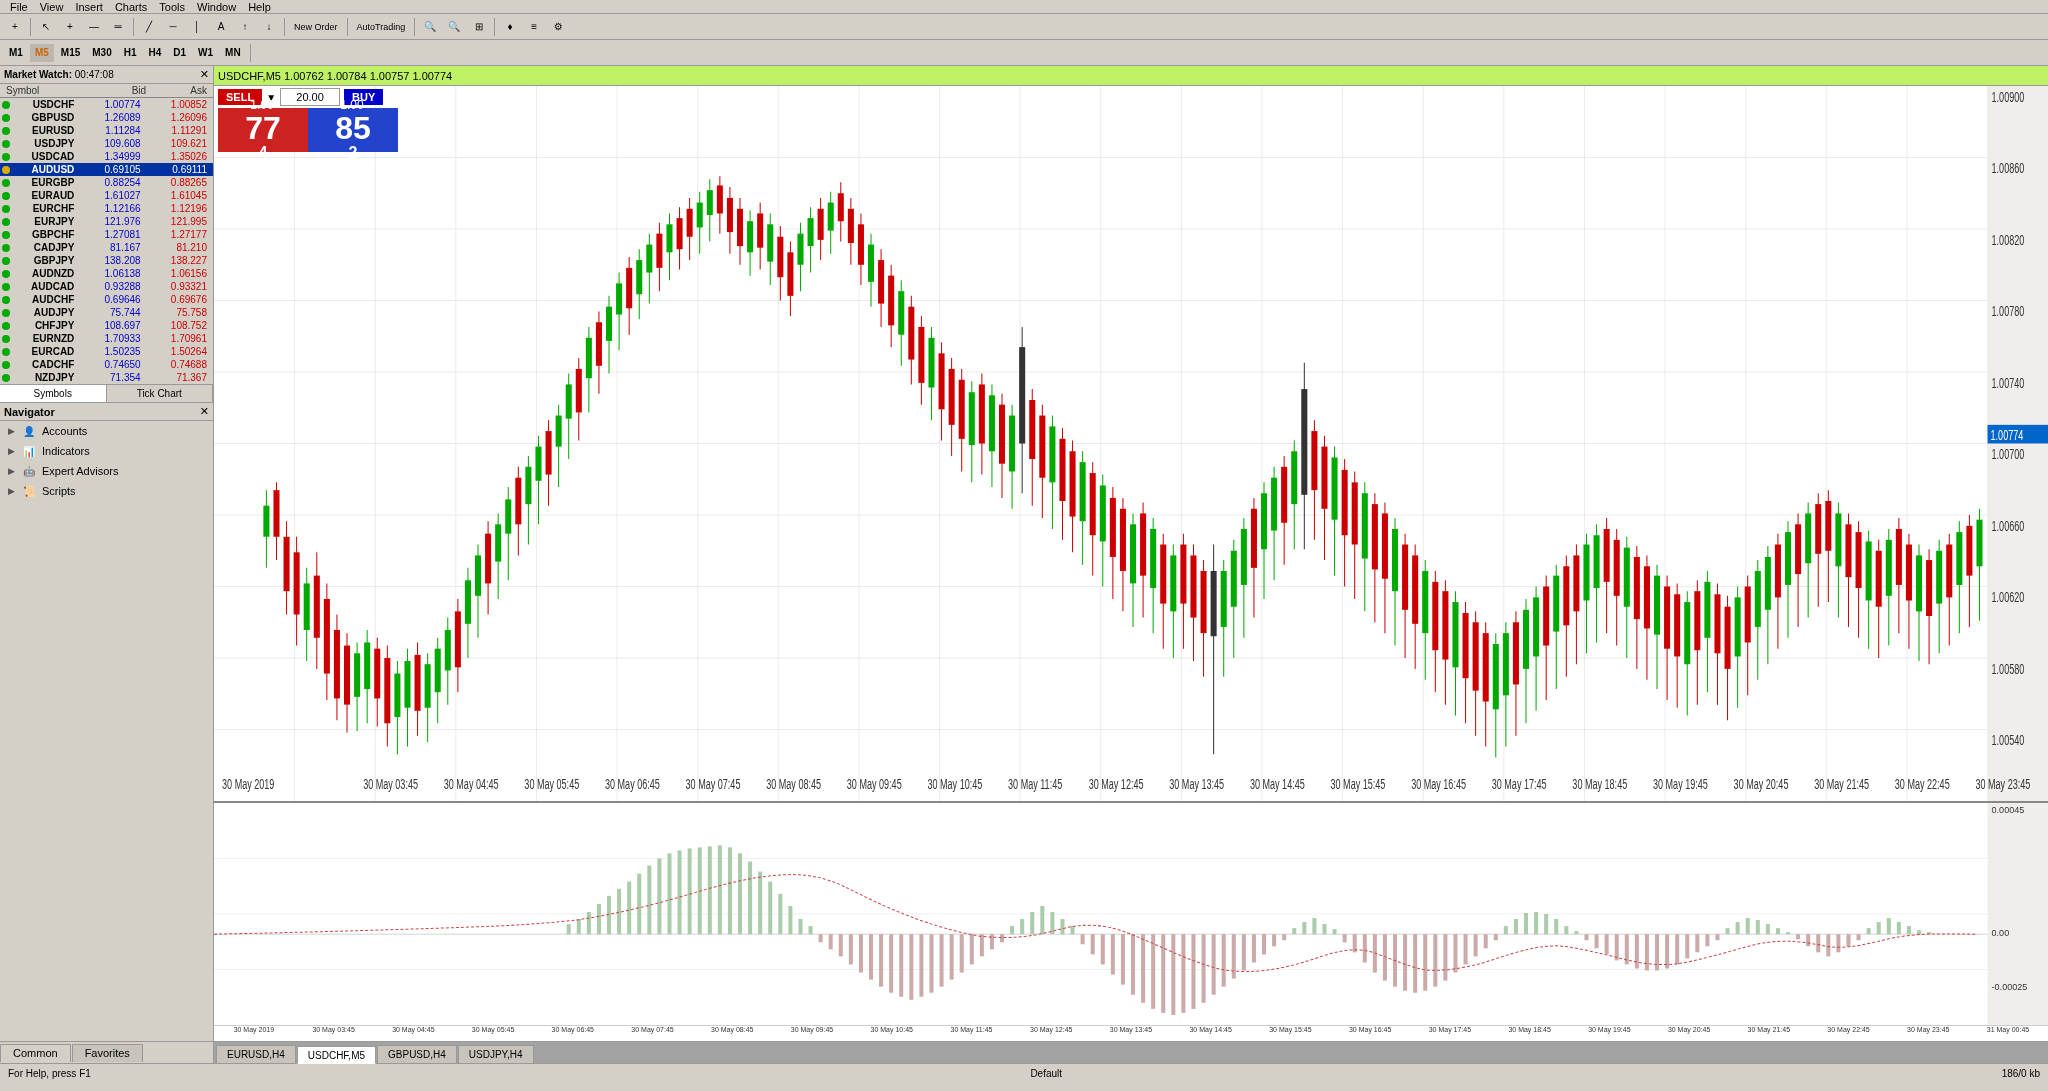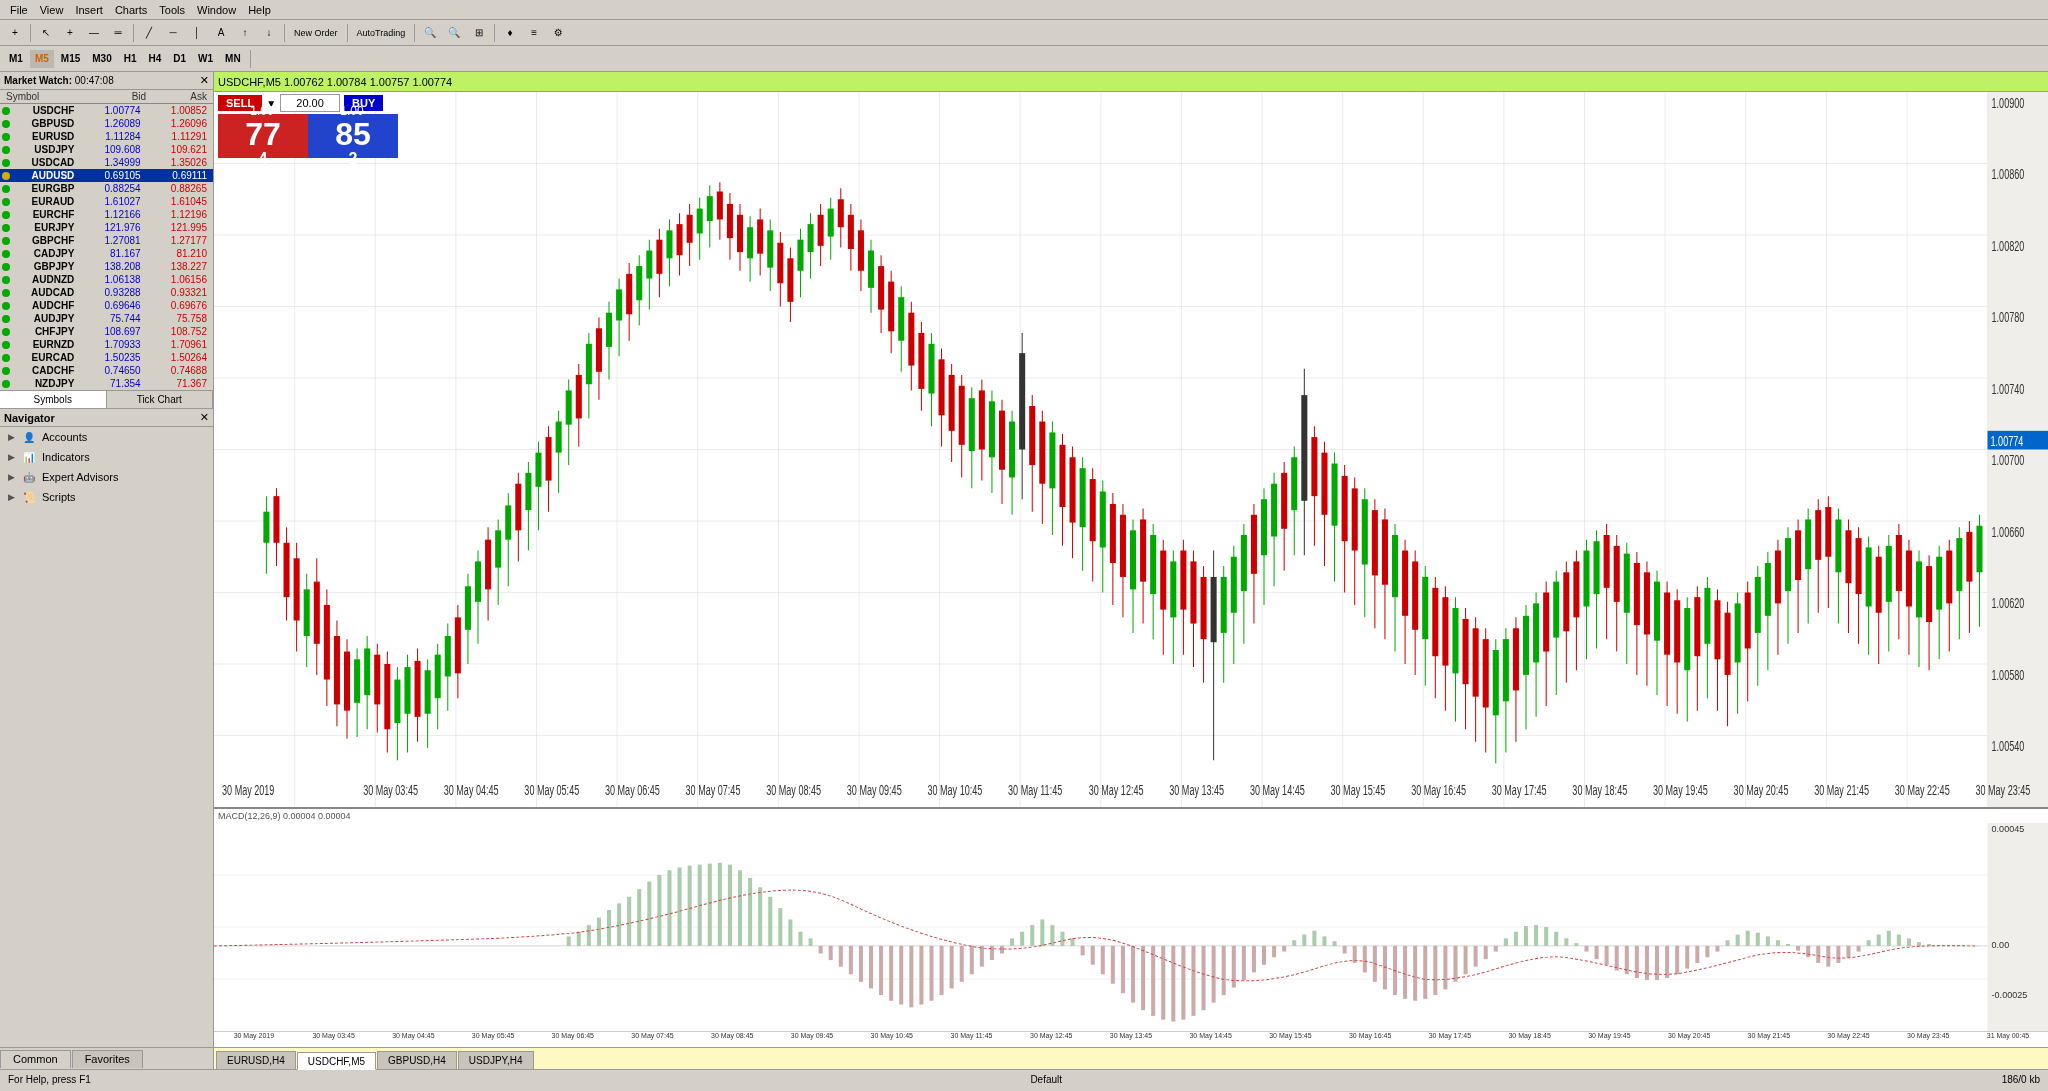--- a/index.html
+++ b/index.html
@@ -1,19 +1,19 @@
 <!DOCTYPE html>
 <html><head>
   <meta charset="utf-8">
   <style>
     * { margin: 0; padding: 0; box-sizing: border-box; }
     body { font-family: Arial, sans-serif; font-size: 11px; background: #d4d0c8; color: #000; overflow: hidden; width: 2048px; height: 1091px; }
     
     
-    #menubar { background: #d4d0c8; border-bottom: 1px solid #999; display: flex; align-items: center; padding: 6px 4px; height: 20px; }
+    #menubar { background: #d4d0c8; border-bottom: 1px solid #999; display: flex; align-items: center; padding: 6px 4px; height: 14px; }
     #menubar span { padding: 2px 6px; cursor: pointer; font-size: 11px; }
     
     
     #toolbar1, #toolbar2 { background: #d4d0c8; border-bottom: 1px solid #999; display: flex; align-items: center; padding: 2px 4px; height: 26px; gap: 2px; }
     .tb-btn { background: #d4d0c8; border: 1px solid transparent; padding: 2px 4px; cursor: pointer; font-size: 10px; display: flex; align-items: center; justify-content: center; min-width: 22px; height: 22px; }
     .tb-sep { width: 1px; height: 18px; background: #999; margin: 0 2px; }
     
     
     #main-layout { display: flex; height: calc(1091px - 20px - 26px - 26px - 22px); }
     
@@ -955,21 +955,20 @@
           <text x="1348" y="452" class="x-label">30 May 18:45</text>
           <text x="1428" y="452" class="x-label">30 May 19:45</text>
           <text x="1508" y="452" class="x-label">30 May 20:45</text>
           <text x="1588" y="452" class="x-label">30 May 21:45</text>
           <text x="1668" y="452" class="x-label">30 May 22:45</text>
           <text x="1748" y="452" class="x-label">30 May 23:45</text>
         </svg>
       </div>
 
       <div id="macd-chart-container" style="height: 240px; border-top: 2px solid #888; position:relative; display:flex; flex-direction:column;">
-        <div style="padding: 2px 4px; font-size: 9px; color: #555; background: white;">MACD(12,26,9) 0.00004 0.00004</div>
         <svg id="macd-svg" style="flex:1;" viewBox="0 0 1820 220" preserveAspectRatio="none">
           <rect width="1820" height="220" fill="white"></rect>
 
           <line x1="0" y1="55" x2="1760" y2="55" stroke="#e0e0e0" stroke-width="0.5"></line>
           <line x1="0" y1="110" x2="1760" y2="110" stroke="#e0e0e0" stroke-width="0.5"></line>
           <line x1="0" y1="165" x2="1760" y2="165" stroke="#e0e0e0" stroke-width="0.5"></line>
 
           <line x1="0" y1="130" x2="1760" y2="130" stroke="#aaa" stroke-width="0.5"></line>
 
           <rect x="350" y="120" width="4" height="10" fill="#aaccaa"></rect>
@@ -1149,21 +1148,21 @@
           <div style="flex:1; text-align:center; overflow:hidden; font-size:7px;">30 May 20:45</div>
           <div style="flex:1; text-align:center; overflow:hidden; font-size:7px;">30 May 21:45</div>
           <div style="flex:1; text-align:center; overflow:hidden; font-size:7px;">30 May 22:45</div>
           <div style="flex:1; text-align:center; overflow:hidden; font-size:7px;">30 May 23:45</div>
           <div style="flex:1; text-align:center; overflow:hidden; font-size:7px;">31 May 00:45</div>
         </div>
       </div>
 
     </div>
 
-    <div id="chart-bottom-tabs" style="display:flex; background:#fef9c3; border-top:1px solid #999; height:22px; align-items:flex-end; padding:0 2px;">
+    <div id="chart-bottom-tabs" style="display:flex; background:#a3a3a3; border-top:1px solid #999; height:22px; align-items:flex-end; padding:0 2px;">
       <div class="chart-tab">EURUSD,H4</div>
       <div class="chart-tab active">USDCHF,M5</div>
       <div class="chart-tab">GBPUSD,H4</div>
       <div class="chart-tab">USDJPY,H4</div>
     </div>
 
   </div>
 
 </div>
 

